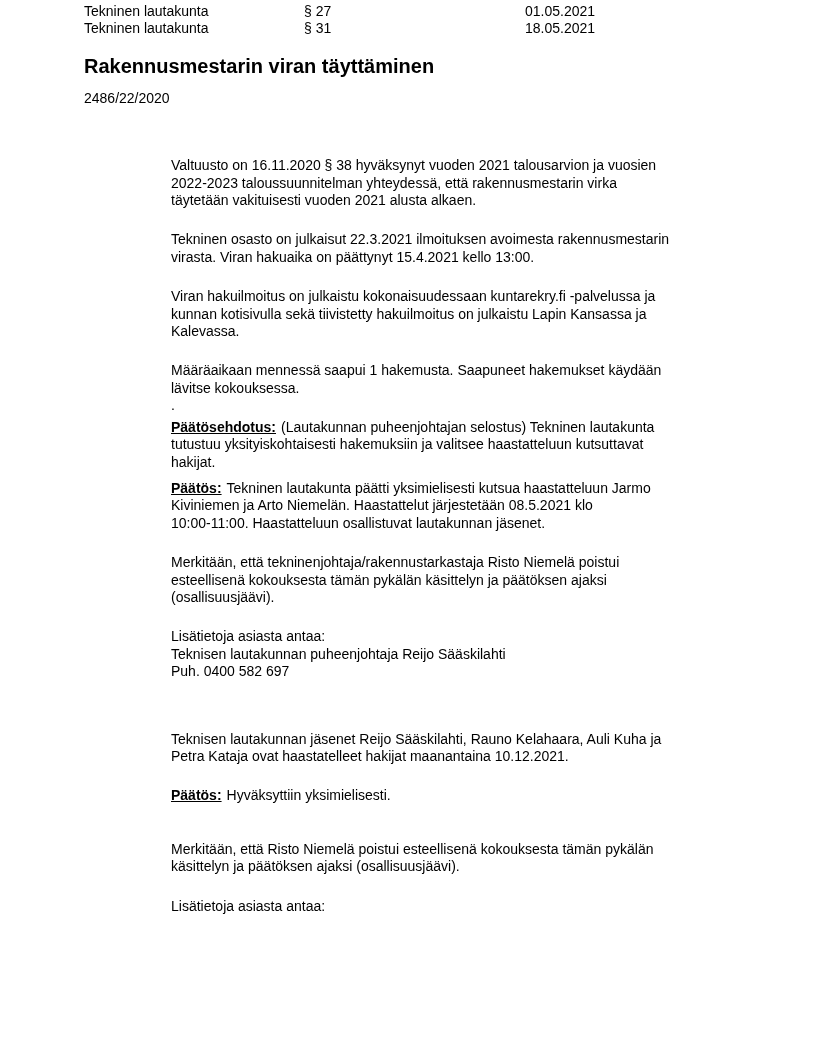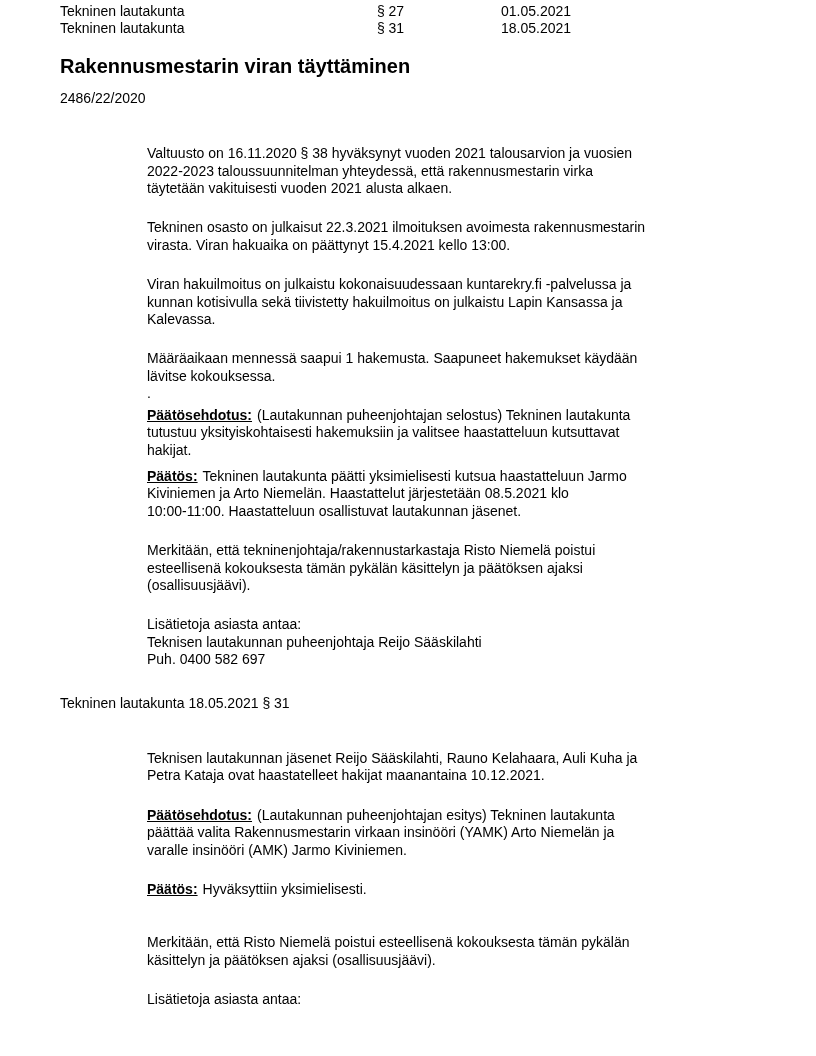--- a/index.html
+++ b/index.html
@@ -13,42 +13,42 @@
     background: #ffffff;
     color: #000000;
     font-family: "Liberation Sans", sans-serif;
     font-size: 14px;
     line-height: 17.4px;
   }
   .page {
     box-sizing: border-box;
     width: 656px;
     height: 1056px;
-    padding: 3px 40px 0 60px;
+    padding: 3px 40px 0 84px;
   }
   
   .header-table { width: 100%; }
   .header-row { display: flex; }
   .hcell-committee { width: 220px; }
-  .hcell-section   { width: 221px; text-align: center; }
+  .hcell-section   { width: 221px; }
   .hcell-date      { flex: 1; }
   
   .doc-title {
     margin: 17px 0 0 0;
     font-size: 20px;
     line-height: 23px;
     font-weight: bold;
   }
   .case-number { margin-top: 12px; }
   .section-heading { margin-top: 23px; }
   .section + .section .section-heading { margin-top: 26px; }
   
   .section-body {
     margin-left: 87px;
-    margin-top: 38px;
+    margin-top: 50px;
     width: 582px;
   }
   .para {
     margin: 0 0 22px 0;
     white-space: pre-line;
   }
   .para.tight-after  { margin-bottom: 0; }
   .para.dot-line     { margin-bottom: 4px; }
   .para.small-after  { margin-bottom: 9px; }
   .para.xlarge-after { margin-bottom: 36px; }
@@ -102,27 +102,23 @@
       <div class="para">Merkitään, että tekninenjohtaja/rakennustarkastaja Risto Niemelä poistui
 esteellisenä kokouksesta tämän pykälän käsittelyn ja päätöksen ajaksi
 (osallisuusjäävi).</div>
       <div class="para">Lisätietoja asiasta antaa:
 Teknisen lautakunnan puheenjohtaja Reijo Sääskilahti
 Puh. 0400 582 697</div>
     </div>
   </div>
 
   <div class="section">
-    <div class="section-heading">Tekninen lautakunta 18.05.2021 § 31</div>
     <div class="section-body">
       <div class="para">Teknisen lautakunnan jäsenet Reijo Sääskilahti, Rauno Kelahaara, Auli Kuha ja
 Petra Kataja ovat haastatelleet hakijat maanantaina 10.12.2021.</div>
-      <div class="para"><span class="p-label">Päätösehdotus:</span><span>(Lautakunnan puheenjohtajan esitys) Tekninen lautakunta
-päättää valita Rakennusmestarin virkaan insinööri (YAMK) Arto Niemelän ja
-varalle insinööri (AMK) Jarmo Kiviniemen.</span></div>
       <div class="para xlarge-after"><span class="p-label">Päätös:</span><span>Hyväksyttiin yksimielisesti.</span></div>
       <div class="para">Merkitään, että Risto Niemelä poistui esteellisenä kokouksesta tämän pykälän
 käsittelyn ja päätöksen ajaksi (osallisuusjäävi).</div>
       <div class="para">Lisätietoja asiasta antaa:</div>
     </div>
   </div>
 
 </div>
 
 </body></html>

